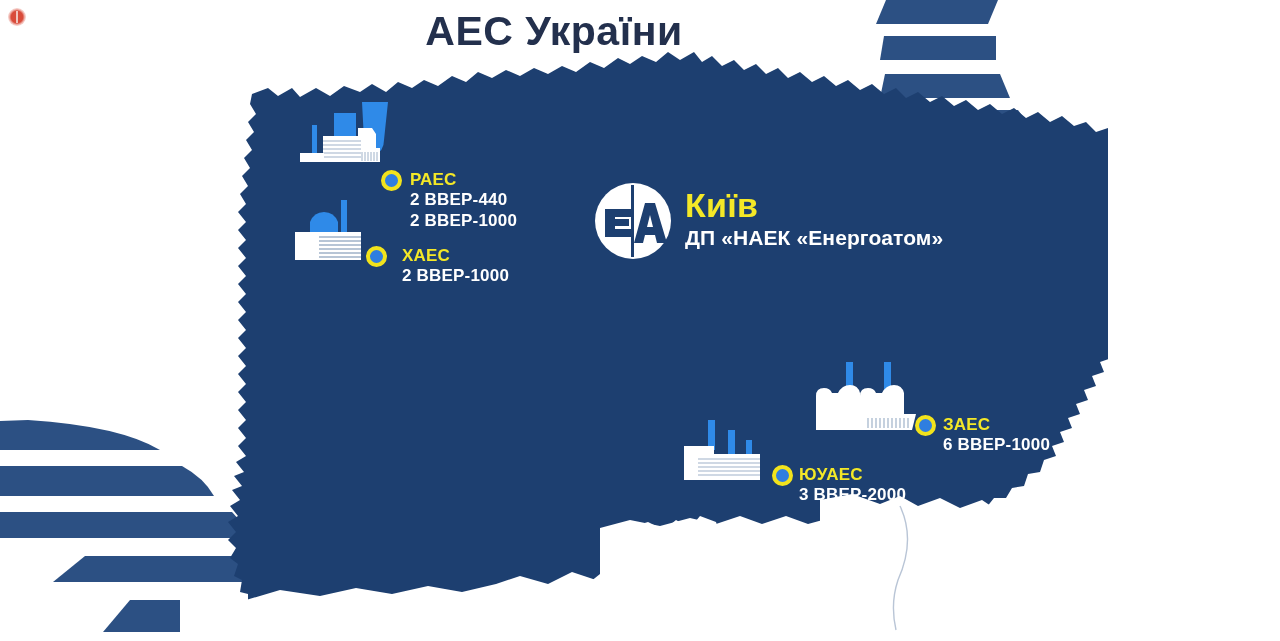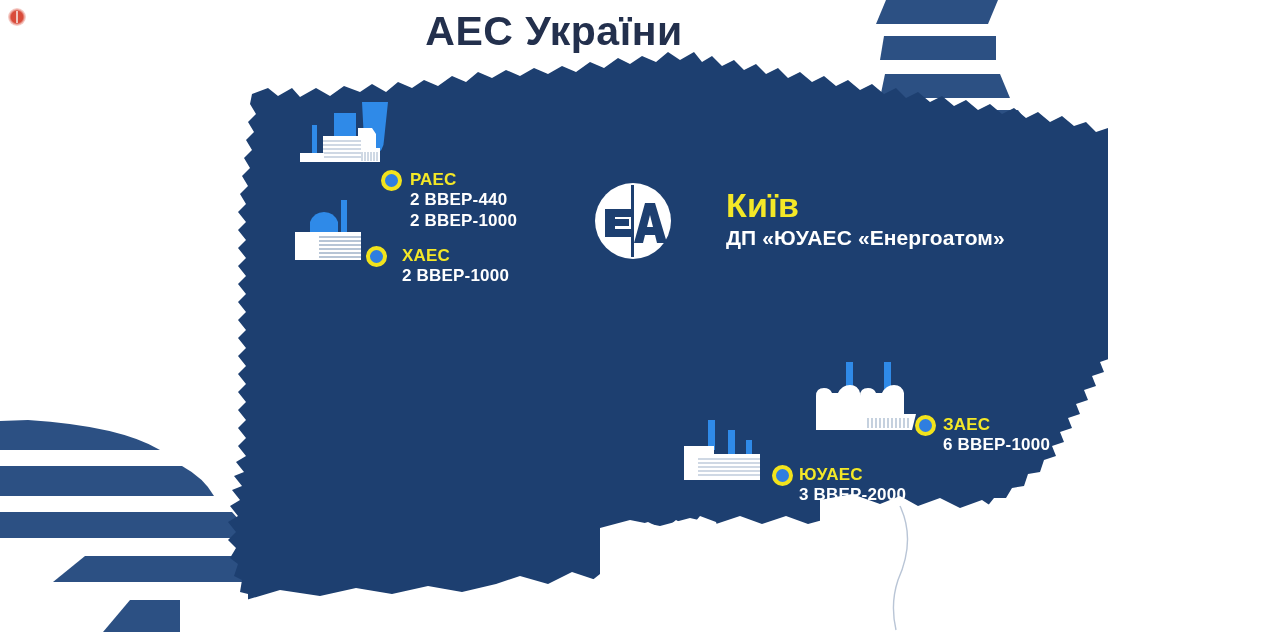--- a/index.html
+++ b/index.html
@@ -99,21 +99,20 @@
     letter-spacing: .2px;
   }
 
   
   #capital-block {
     position: absolute;
     left: 593px;
     top: 181px;
     display: flex;
     align-items: flex-start;
-    gap: 41px;
   }
   #capital-text { margin-left: 12px; padding-top: 6px; }
   #capital-name {
     font-size: 34px;
     font-weight: bold;
     color: #f4e827;
     line-height: 36px;
     letter-spacing: .3px;
   }
   #capital-company {
@@ -358,17 +357,17 @@
     <svg width="80" height="80" viewBox="0 0 80 80">
       <circle cx="40" cy="40" r="38" fill="#ffffff"></circle>
       <rect x="38" y="4" width="3" height="72" fill="#1d3f70"></rect>
 
       <path d="M12 28 L40 28 L40 36 L22 36 L22 38 L36 38 L36 45 L22 45 L22 48 L40 48 L40 56 L12 56 Z" fill="#1d3f70"></path>
 
       <path d="M52 22 L62 22 L74 62 L64 62 L62 54 L52 54 L50 62 L41 62 Z M54 46 L60 46 L57 34 Z" fill="#1d3f70"></path>
     </svg>
     <div id="capital-text">
       <div id="capital-name">Київ</div>
-      <div id="capital-company">ДП «ЮУАЕС «Енергоатом»</div>
+      <div id="capital-company">ДП «НАЕК «Енергоатом»</div>
     </div>
   </div>
 
 </div>
 
 </body></html>

